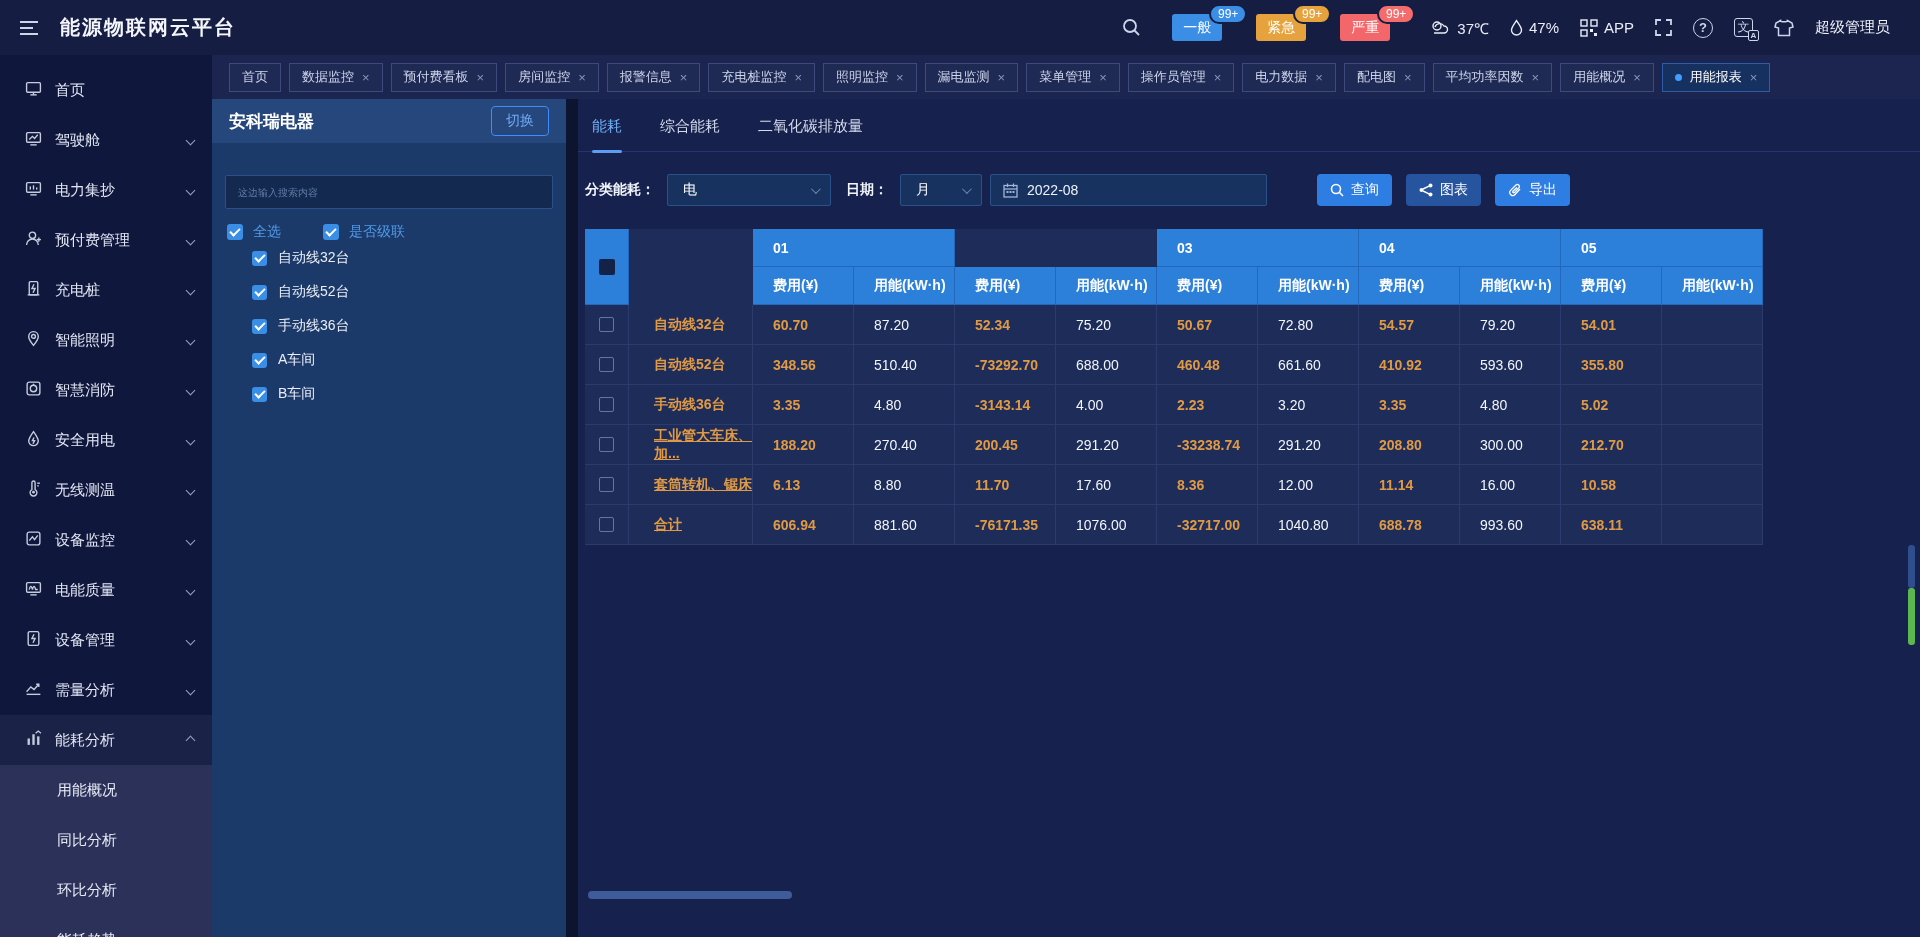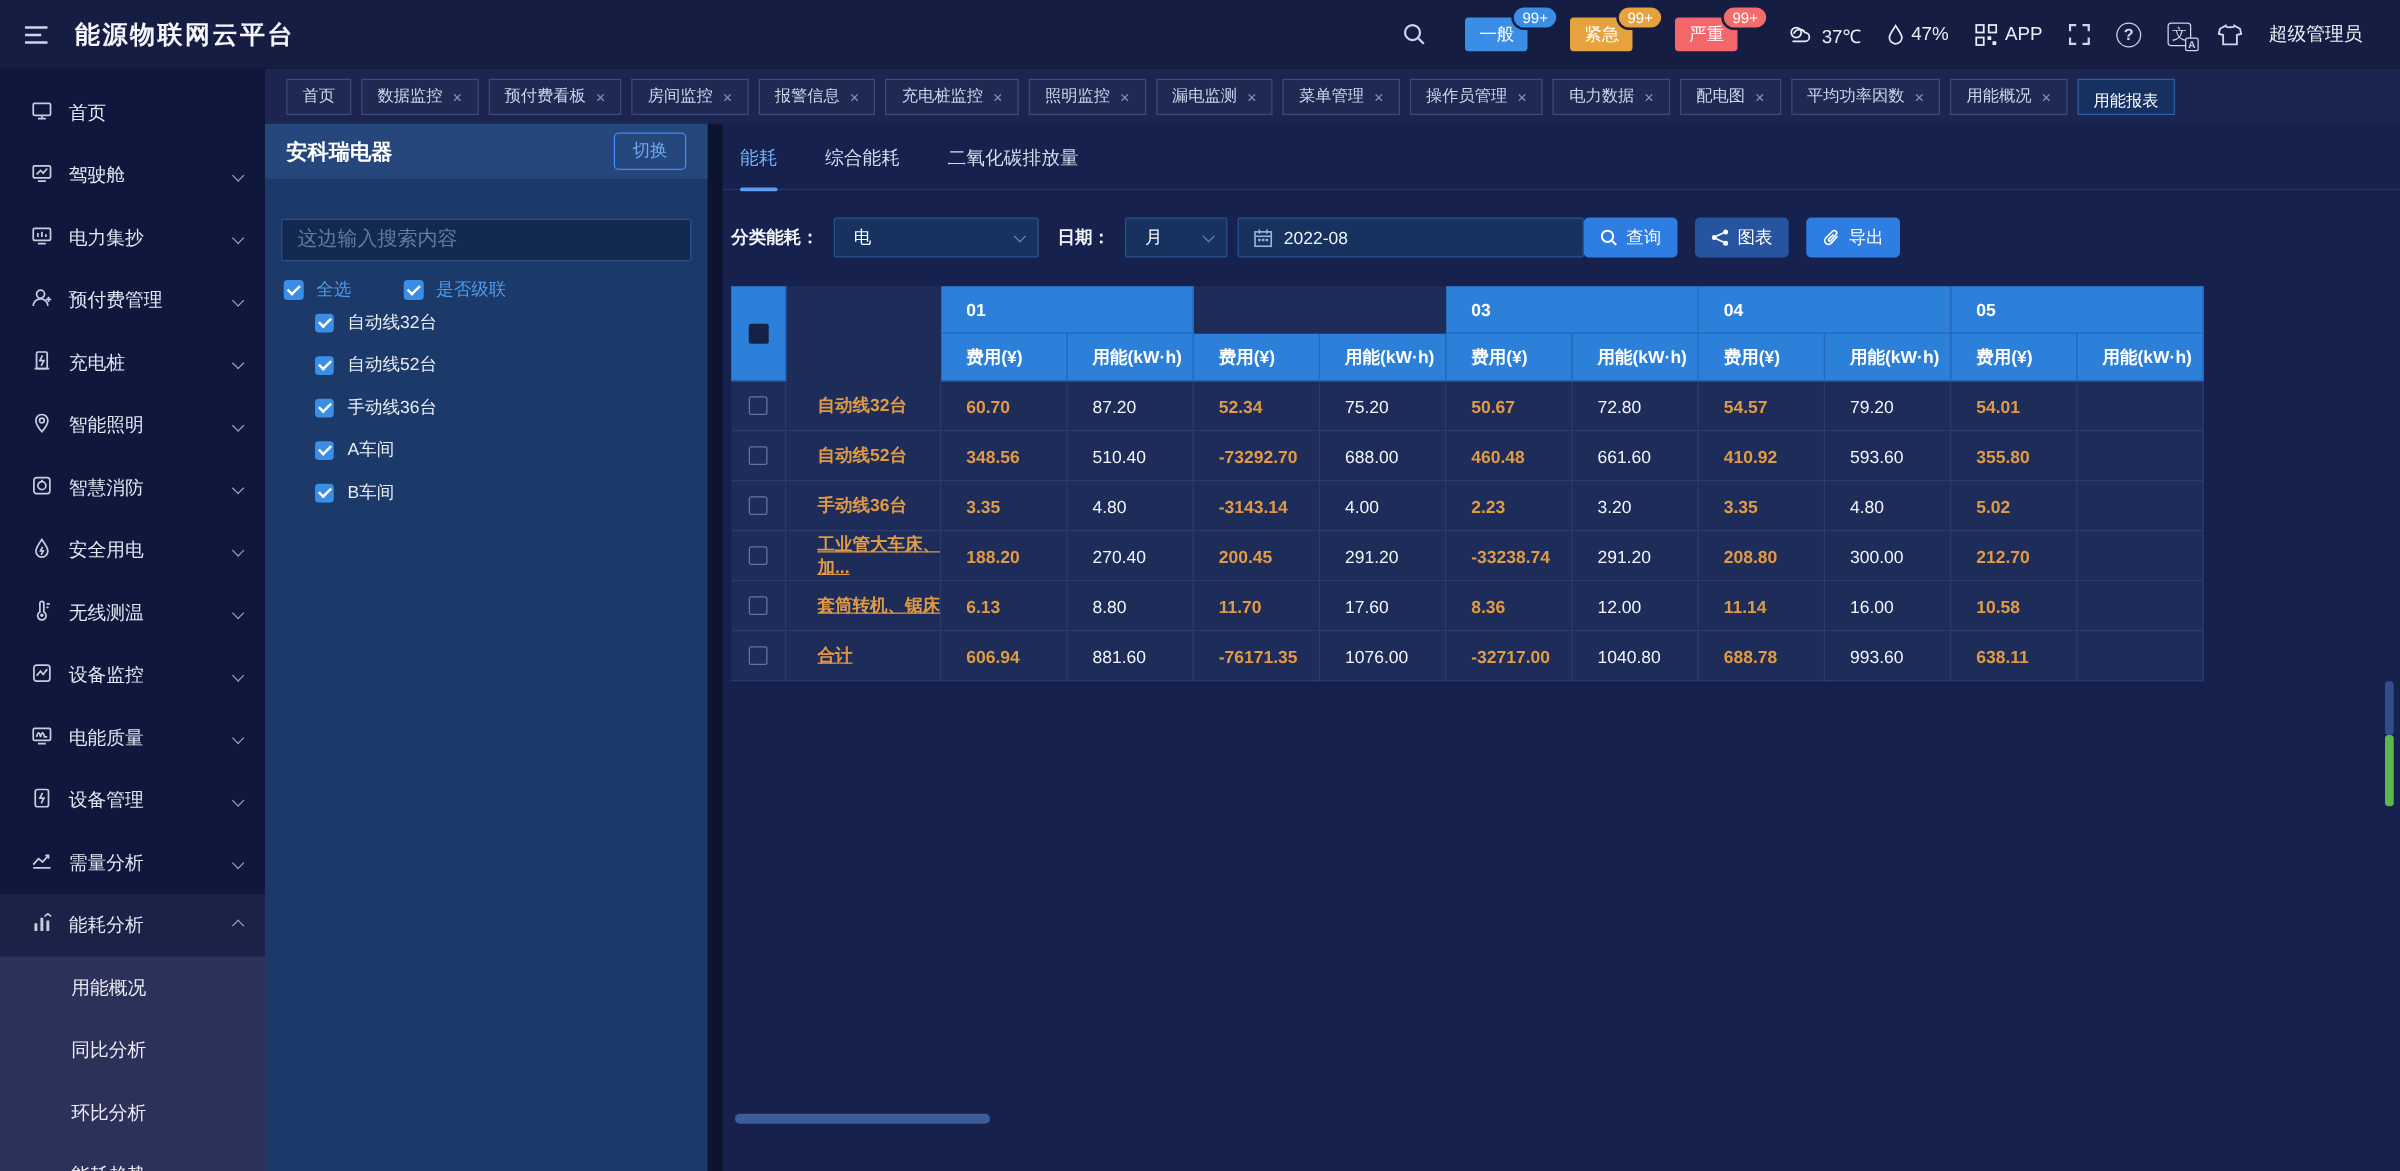--- a/index.html
+++ b/index.html
@@ -28,40 +28,40 @@
 .metric { display:flex; align-items:center; gap:6px; font-size:15px; color:#e9edf7; }
 .round-icon { width:20px; height:20px; border:1.5px solid #cdd5ea; border-radius:50%; color:#cdd5ea; font-size:13px; font-weight:bold; display:flex; align-items:center; justify-content:center; }
 .lang-icon { width:19px; height:19px; border:1.5px solid #cdd5ea; border-radius:3px; color:#cdd5ea; font-size:12px; display:flex; align-items:center; justify-content:center; position:relative; }
 .lang-icon b { position:absolute; right:-7px; bottom:-5px; background:#151d42; border:1.5px solid #cdd5ea; border-radius:2px; font-size:8px; width:11px; height:11px; display:flex; align-items:center; justify-content:center; }
 .user-name { font-size:15px; color:#eef1f8; }
 
 
 .tabbar { position:absolute; top:55px; left:212px; width:1708px; height:44px; background:#1b2550; display:flex; align-items:center; gap:8px; padding-left:17px; overflow:hidden; }
 .tab { height:29px; display:flex; align-items:center; gap:8px; padding:0 12px; border:1px solid #3c4a7e; background:#1e2954; color:#cdd5ea; font-size:13px; cursor:pointer; flex:none; }
 .tab .x { color:#8a96b8; font-size:13px; line-height:1; }
-.tab.active { background:#16305f; border-color:#2f5ca6; color:#ffffff;flex-direction:column; }
+.tab.active { background:#16305f; border-color:#2f5ca6; color:#ffffff; }
 .tab .dot { width:7px; height:7px; border-radius:50%; background:#409eff; }
 
 
 .sidebar { position:absolute; top:55px; left:0; width:212px; height:882px; background:#0f173c; padding-top:10px; }
 .side-item { height:50px; display:flex; align-items:center; padding:0 18px 0 25px; gap:13px; color:#e2e7f4; font-size:15px; cursor:pointer; }
 .side-item svg { flex:none; }
 .side-item .chev { margin-left:auto; }
 .chev { width:7px; height:7px; border-right:1.6px solid #98a3c0; border-bottom:1.6px solid #98a3c0; transform:rotate(45deg); }
 .chev.up { transform:rotate(-135deg); }
 .side-item.active-parent { background:#1a2248; }
 .submenu { background:#2b3158; }
 .sub-item { height:50px; display:flex; align-items:center; padding-left:57px; font-size:15px; color:#e8ecf6; cursor:pointer; }
 
 
 .device-panel { position:absolute; left:212px; top:99px; width:354px; height:838px; background:#1c3a69; }
 .dp-header { height:44px; background:#25477b; display:flex; align-items:center; padding:0 17px; }
 .dp-title { font-size:17px; font-weight:bold; color:#fff; }
 .switch-btn { margin-left:auto; width:58px; height:30px; border:1px solid #3f8cfa; border-radius:4px; background:transparent; color:#6fa8f5; font-size:14px; display:flex; align-items:center; justify-content:center; cursor:pointer; }
-.dp-search { position:absolute; left:13px; top:76px; width:328px; height:34px; background:#13294f; border:1px solid #2b4f8a; border-radius:2px; color:#e6eaf5; font-size:16px; padding:0 12px; outline:none; font-family:"Liberation Sans", sans-serif; }
+.dp-search { position:absolute; left:13px; top:76px; width:328px; height:34px; background:#13294f; border:1px solid #2b4f8a; border-radius:2px; color:#e6eaf5; font-size:10px; padding:0 12px; outline:none; font-family:"Liberation Sans", sans-serif; }
 .dp-search::placeholder { color:#5f7ca6; }
 .dp-options { position:absolute; left:15px; top:124px; display:flex; align-items:center; gap:10px; }
 .dp-options .gap { width:22px; }
 .cb { width:16px; height:16px; background:#3a8ee6; border-radius:3px; position:relative; flex:none; cursor:pointer; }
 .cb::after { content:""; position:absolute; left:5px; top:2px; width:4px; height:8px; border:solid #fff; border-width:0 2px 2px 0; transform:rotate(45deg); }
 .blue-label { color:#4f9bea; font-size:14px; }
 .tree { position:absolute; left:40px; top:142px; }
 .tree-item { height:34px; display:flex; align-items:center; gap:11px; font-size:14px; color:#eaeef7; cursor:pointer; }
 .tree-item .cb { width:15px; height:15px; }
 .tree-item .cb::after { left:4.5px; top:1.5px; }
@@ -76,21 +76,21 @@
 .f-label { font-size:14px; font-weight:bold; color:#f2f5fb; }
 .select { height:32px; background:#183260; border:1px solid #2b518d; border-radius:2px; display:flex; align-items:center; padding:0 12px 0 15px; font-size:14px; color:#fff; cursor:pointer; }
 .select .caret { margin-left:auto; width:7px; height:7px; border-right:1.5px solid #6c87b5; border-bottom:1.5px solid #6c87b5; transform:rotate(45deg) translateY(-2px); }
 .sel-cat { width:164px; margin-left:12px; }
 .sel-period { width:82px; margin-left:12px; }
 .date-label { margin-left:15px; }
 .date-box { width:277px; height:32px; margin-left:8px; background:#183260; border:1px solid #2b518d; border-radius:2px; display:flex; align-items:center; gap:9px; padding:0 12px; font-size:14px; color:#eef2f9; cursor:pointer; }
 .btn { height:32px; border-radius:4px; border:none; color:#fff; font-size:14px; display:flex; align-items:center; justify-content:center; gap:7px; padding:0 13px; cursor:pointer; font-family:"Liberation Sans", sans-serif; }
 .btn.primary { background:#2e7de2; }
 .btn.mid { background:#27549e; }
-.btn-query { }
+.btn-query { margin-left:50px; }
 .btn-chart { margin-left:14px; }
 .btn-export { margin-left:14px; }
 
 
 .table-wrap { position:absolute; left:7px; top:130px; }
 .energy-table { display:grid; background:#1d2c58; }
 .tcell { display:flex; align-items:center; font-size:14px; border-right:1px solid #2b3b6c; border-bottom:1px solid #2b3b6c; }
 .th { background:#2c80da; border-right:1px solid #2368bd; border-bottom:1px solid #2368bd; color:#fff; font-weight:bold; padding-left:20px; }
 .th.cb-th { justify-content:center; padding-left:0; }
 .th.node-th { padding-left:25px; }

